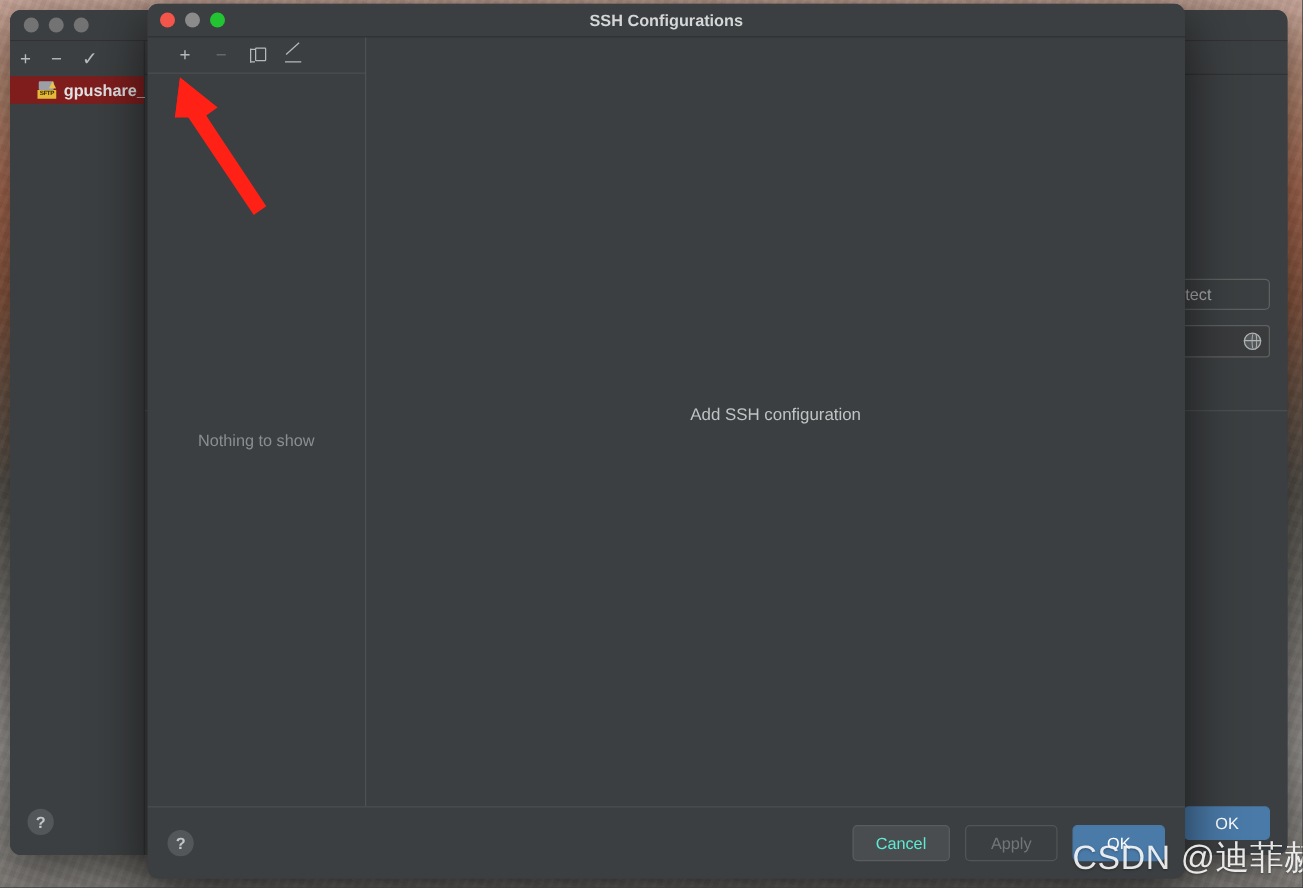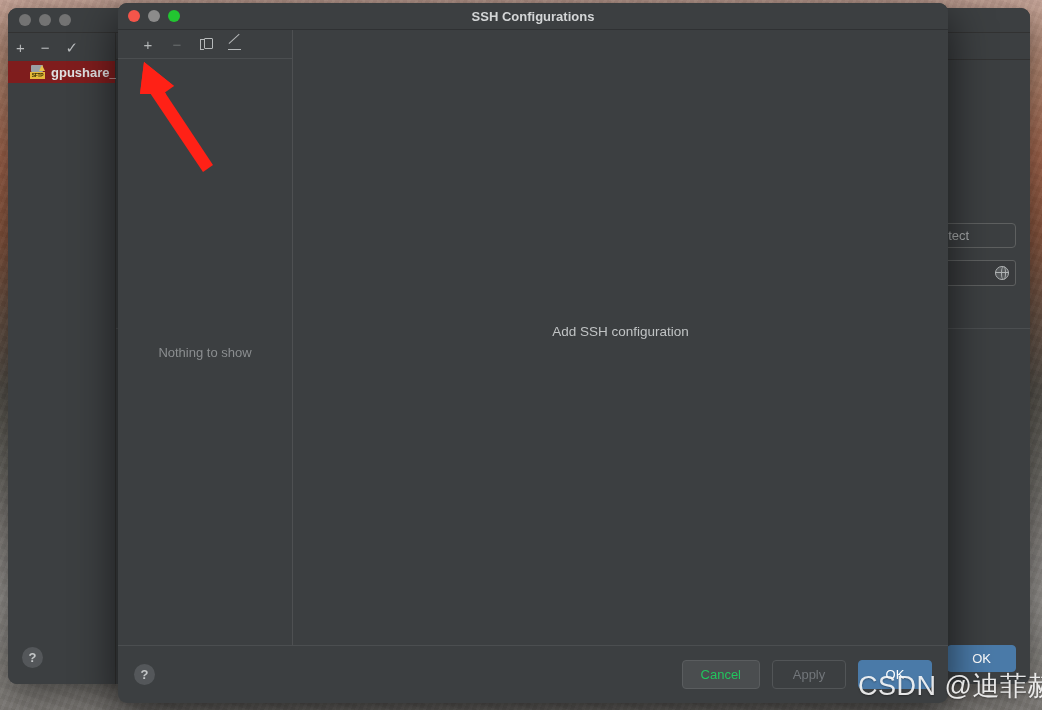--- a/index.html
+++ b/index.html
@@ -325,21 +325,21 @@
     border-top: 1px solid #4b4e50;
     display: flex; align-items: center;
     padding: 0 16px;
     gap: 12px;
   }
   #ssh-footer .spacer { flex: 1; }
   .dlg-btn {
     border: 1px solid #5a5d5f;
     border-radius: 4px;
     background: #4a4d4f;
-    color: #22c55e;
+    color: #5eead4;
     font-size: 13px;
     padding: 6px 18px;
     min-width: 74px;
     text-align: center;
   }
   .dlg-btn.disabled {
     background: #3c3f41;
     color: #72767a;
     border-color: #525557;
   }

